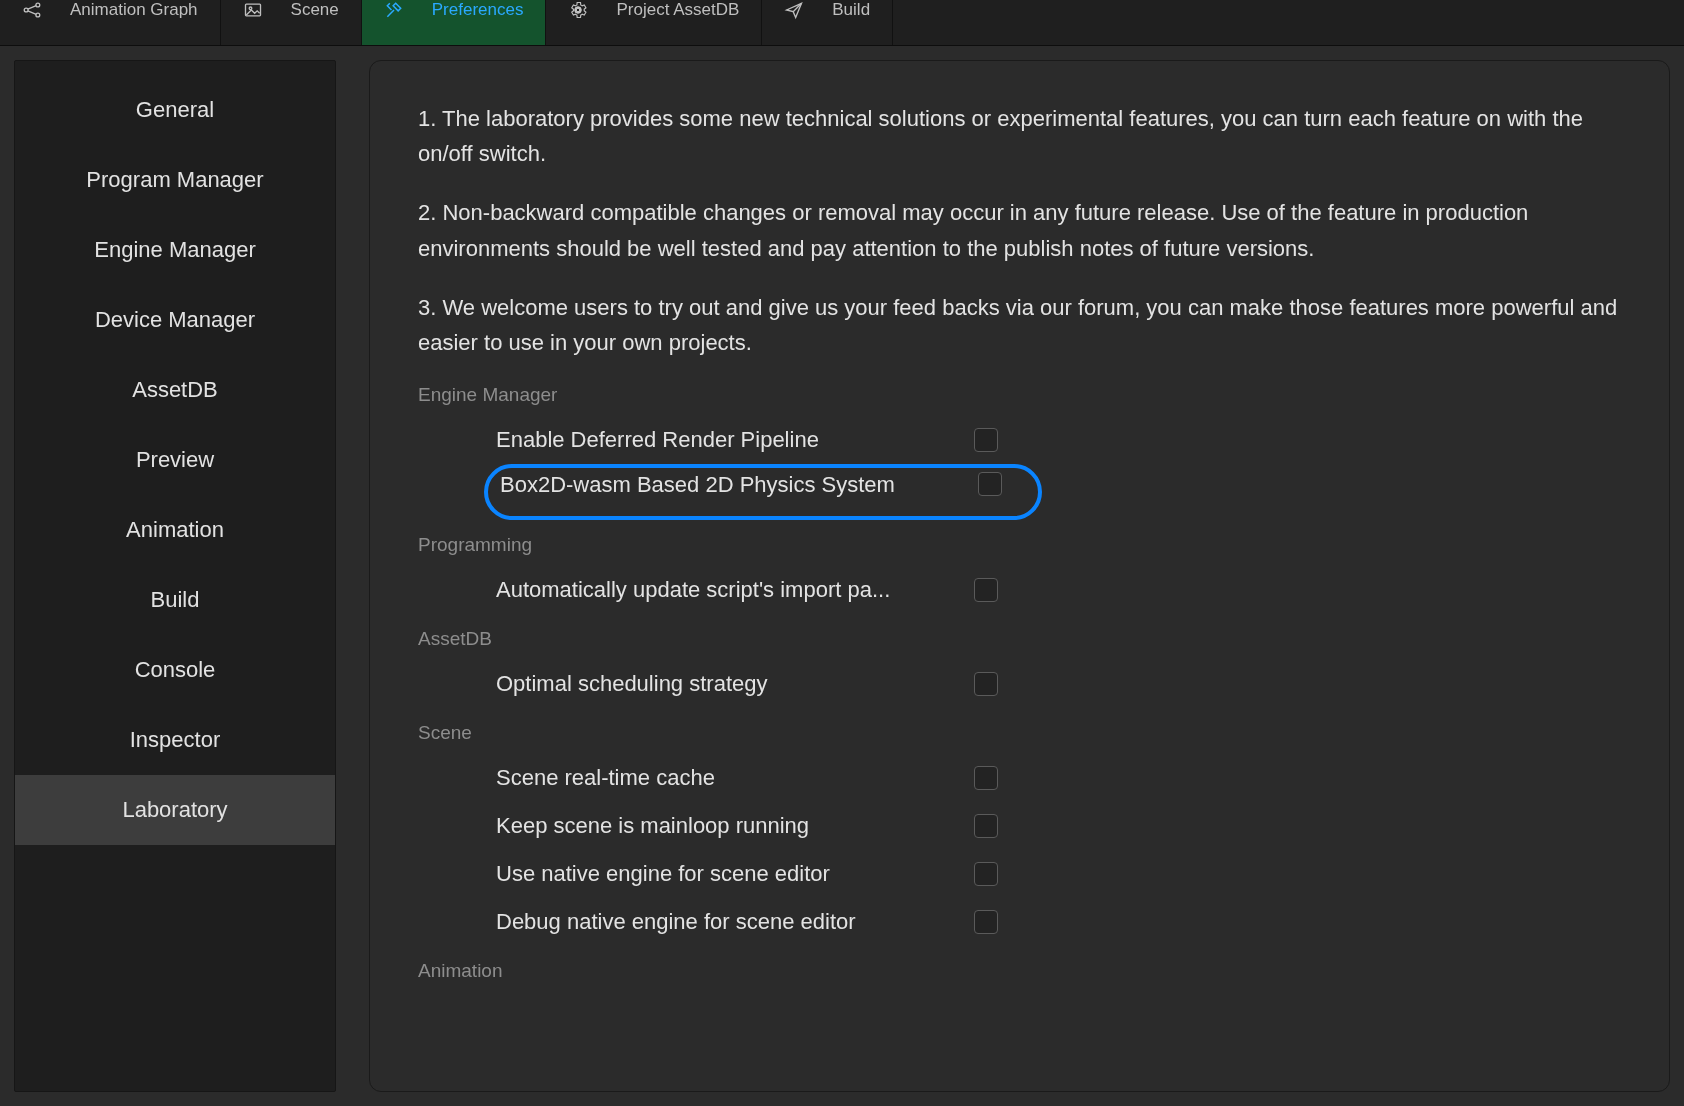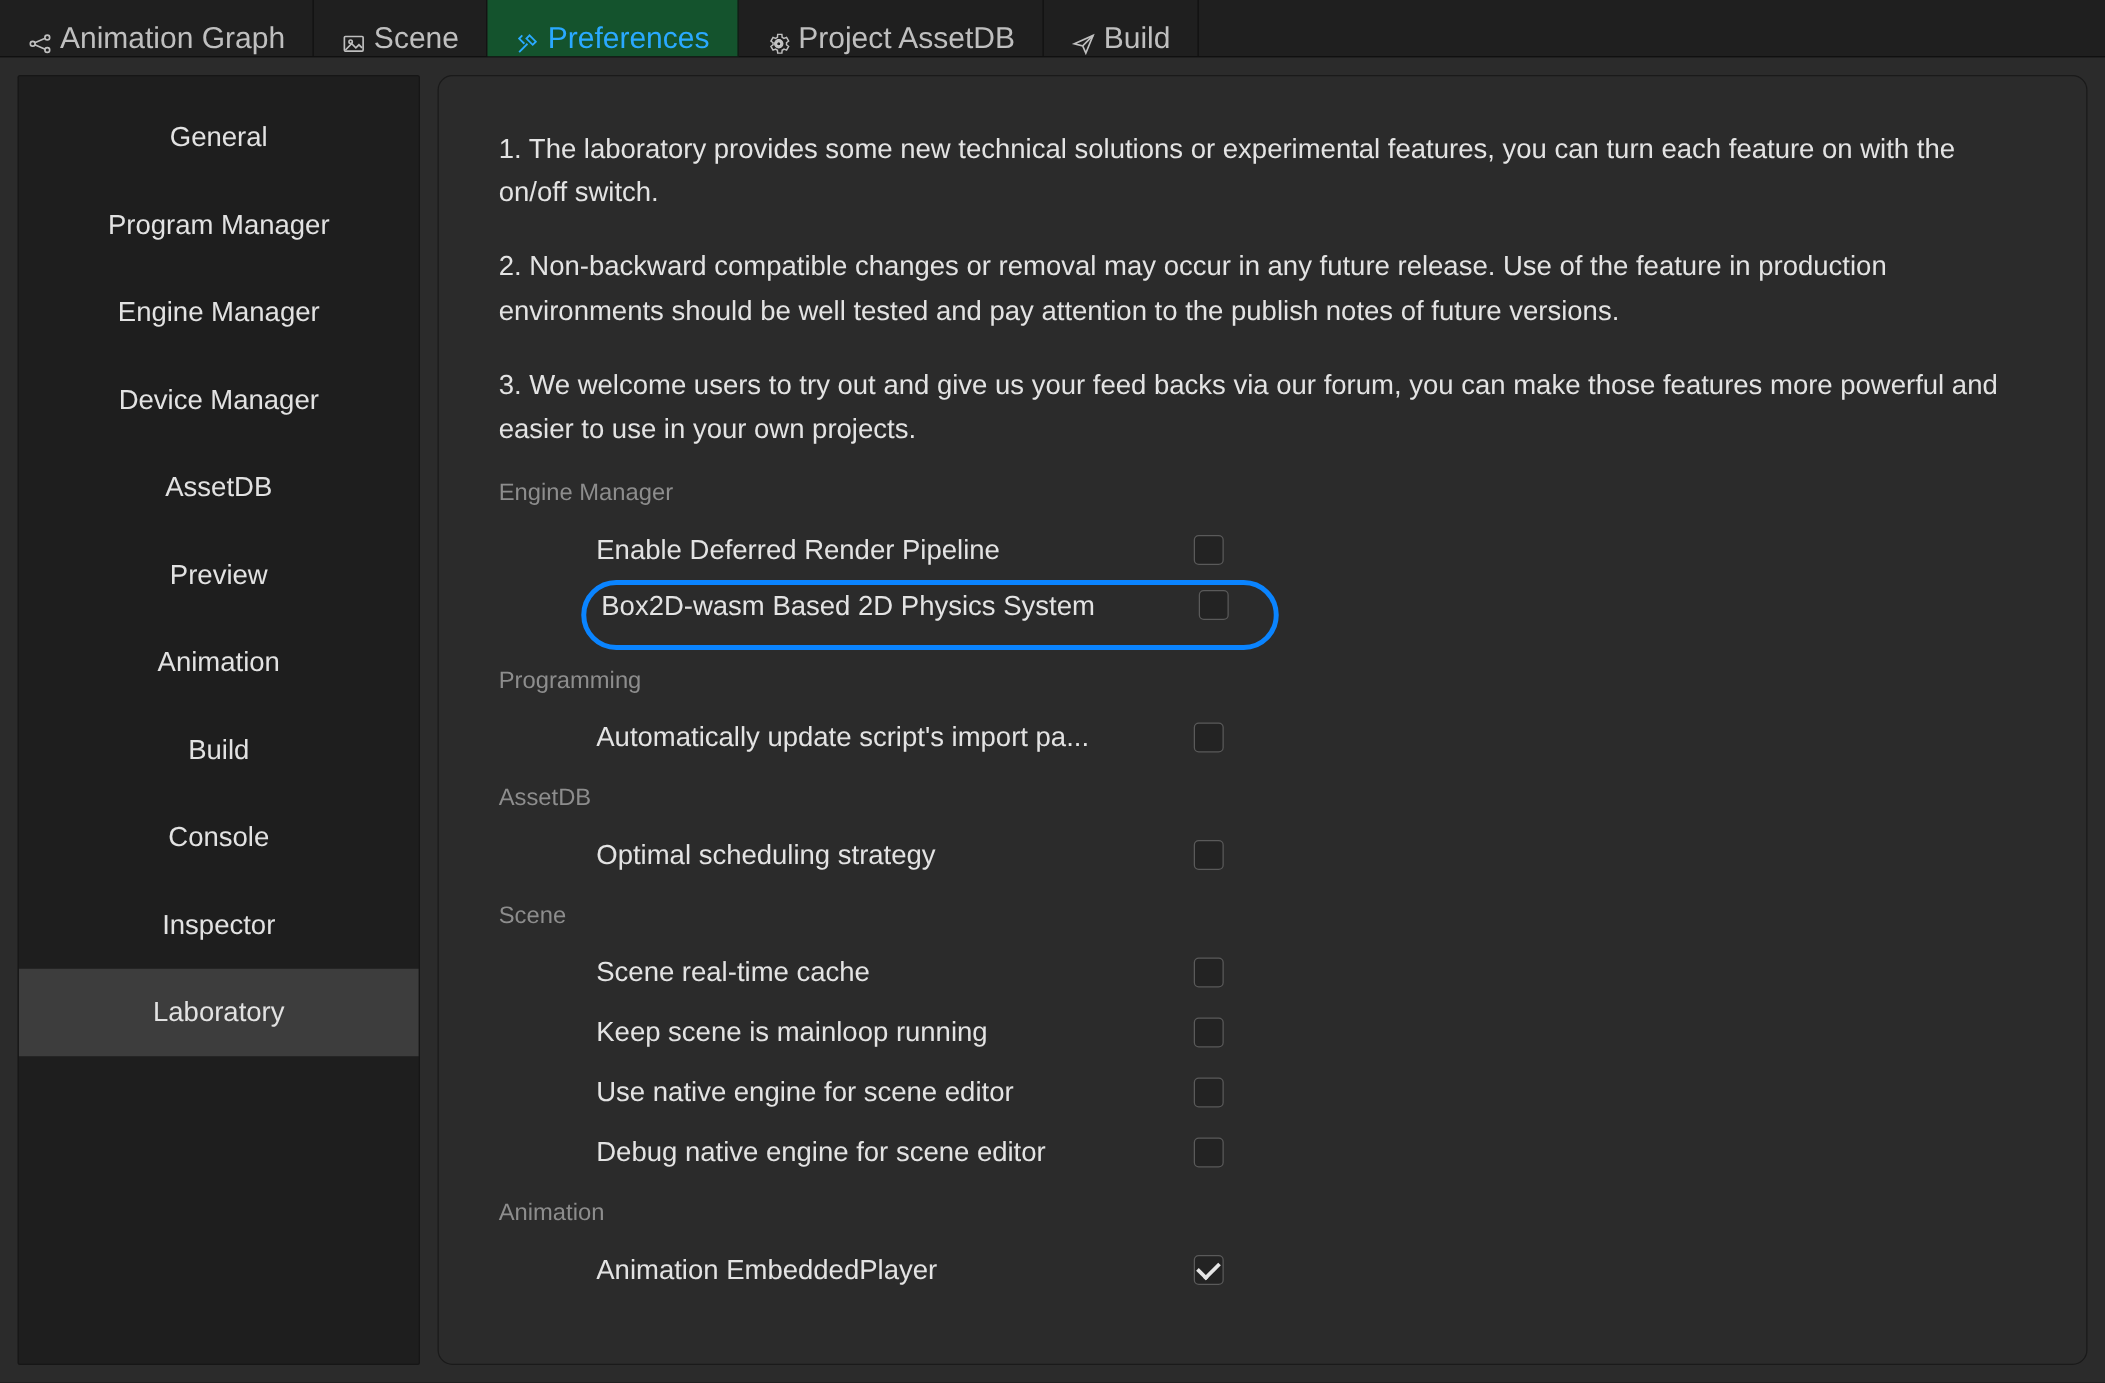--- a/index.html
+++ b/index.html
@@ -13,25 +13,25 @@
   }
   .tabs {
     display: flex;
     height: 46px;
     background: #1f1f1f;
     border-bottom: 1px solid #0d0d0d;
     align-items: stretch;
   }
   .tab {
     display: flex;
-    align-items: flex-end;
-    gap: 6px;
+    align-items: flex-start;
+    gap: 28px;
     padding: 0 22px;
     color: #bfbfbf;
-    font-size: 24px;
+    font-size: 17px;
     border-right: 1px solid #111;
     cursor: pointer;
     user-select: none;
   }
   .tab.active {
     color: #2aa9ff;
     background: #14532d;
   }
   .tab .icon { display: inline-flex; width: 20px; height: 20px; }
   .tab .icon svg { width: 20px; height: 20px; }
@@ -65,20 +65,21 @@
   .side-item.active {
     background: #3d3d3d;
   }
   .main {
     flex: 1;
     background: #2b2b2b;
     border: 1px solid #1a1a1a;
     border-radius: 12px;
     padding: 40px 48px 30px 48px;
     overflow-y: auto;
+    margin-left: 19px;
   }
   .intro p {
     font-size: 22px;
     line-height: 1.6;
     color: #e3e3e3;
     margin-bottom: 24px;
   }
   .section-hdr {
     font-size: 19px;
     color: #8d8d8d;
@@ -274,19 +275,15 @@
     <div class="row">
       <div class="row-label">Use native engine for scene editor</div>
       <div class="chk"></div>
     </div>
     <div class="row">
       <div class="row-label">Debug native engine for scene editor</div>
       <div class="chk"></div>
     </div>
 
     <div class="section-hdr">Animation</div>
-    <div class="row">
-      <div class="row-label">Animation EmbeddedPlayer</div>
-      <div class="chk checked"></div>
-    </div>
 
   </div>
 </div>
 
 </body></html>

